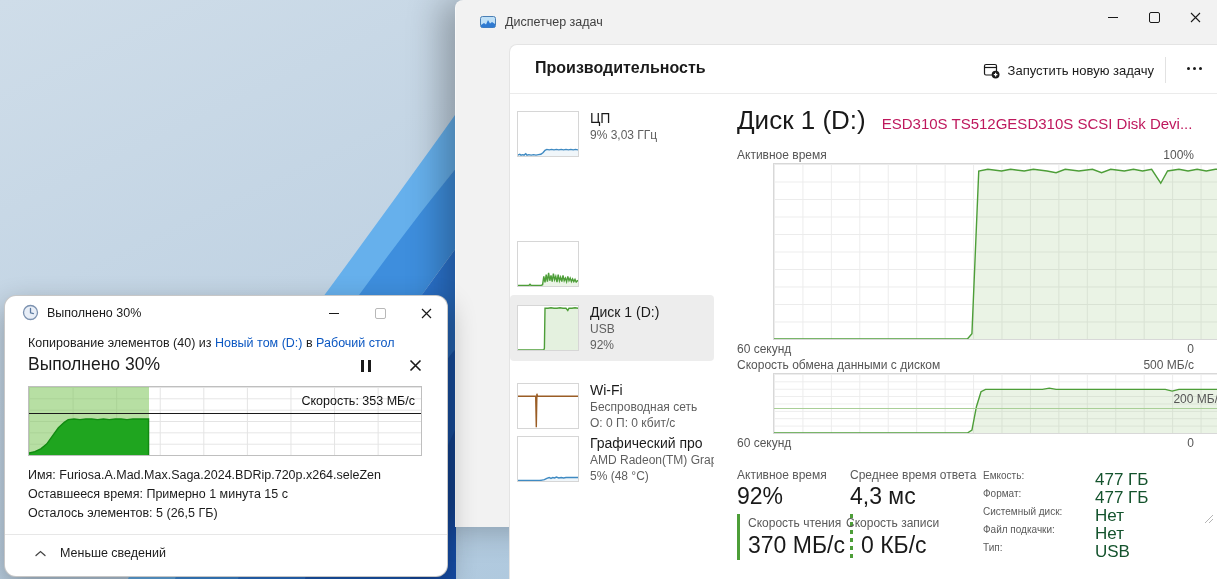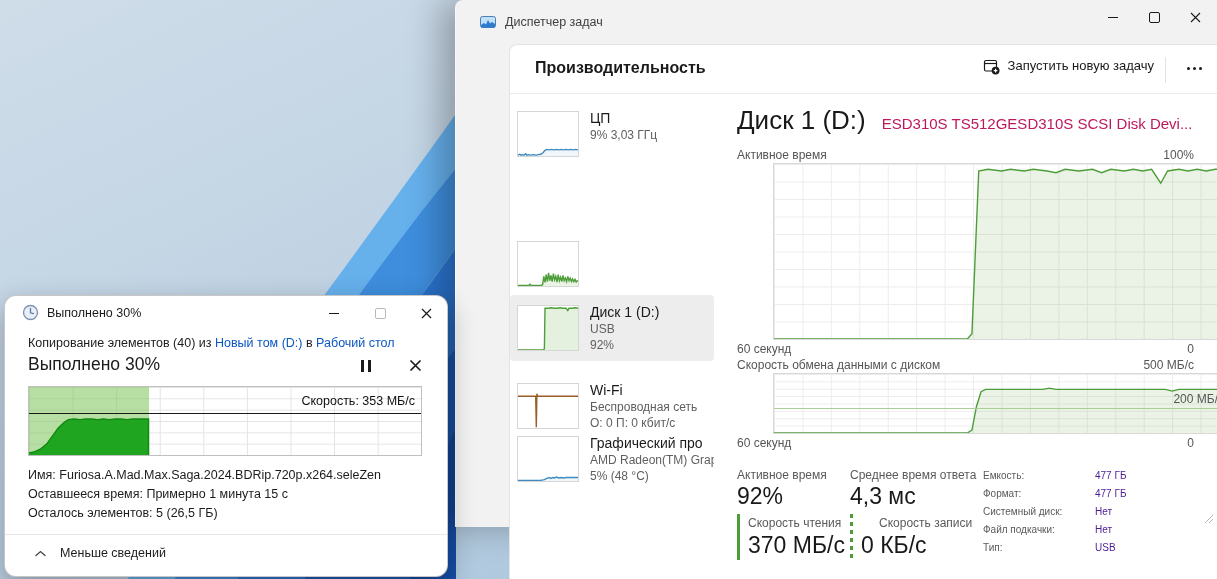--- a/index.html
+++ b/index.html
@@ -19,21 +19,21 @@
   
   .rail-ic{left:469px;width:22px;height:22px;display:flex;align-items:center;justify-content:center;}
   .rail-sel-bg{left:462px;top:128px;width:36px;height:36px;background:#ececec;border-radius:6px;}
   .rail-pill{left:456px;top:138px;width:3px;height:16px;border-radius:2px;background:#0067c0;}
   svg.ic{stroke:#3d3d3d;fill:none;stroke-width:1.3;stroke-linecap:round;stroke-linejoin:round;}
   
   #panel{left:53px;top:44px;width:708px;height:535px;background:#fff;
          border-top-left-radius:8px;border-top:1px solid #e4e4e4;border-left:1px solid #e4e4e4;}
   .panel-hd{left:0;top:0;right:0;height:48px;border-bottom:1px solid #ebebeb;}
   .panel-hd h1{position:absolute;left:25px;top:14px;margin:0;font-size:16px;font-weight:700;color:#1a1a1a;}
-  .runtask{right:64px;top:13px;height:24px;display:flex;gap:8px;font-size:13px;color:#1a1a1a;cursor:default;}
+  .runtask{right:64px;top:13px;height:24px;display:flex;align-items:center;gap:8px;font-size:13px;color:#1a1a1a;cursor:default;}
   .hd-div{right:52px;top:12px;width:1px;height:26px;background:#e2e2e2;}
   .dots{right:16px;top:22px;display:flex;gap:3px;}
   .dots i{width:3px;height:3px;border-radius:50%;background:#1a1a1a;display:block;}
   
   .perf-item{left:0;width:204px;height:64px;}
   .sel-row{left:0;top:250px;width:204px;height:66px;background:#ededed;border-radius:4px;}
   .thumb{position:absolute;left:7px;top:6px;width:62px;height:46px;background:#fff;border:1px solid #d6d6d6;box-sizing:border-box;}
   .pi-text{position:absolute;left:80px;top:4px;width:124px;overflow:hidden;}
   .pi-title{font-size:14px;color:#1b1b1b;line-height:18px;white-space:nowrap;}
   .pi-sub{font-size:12px;color:#5f5f5f;line-height:16px;white-space:nowrap;}
@@ -48,21 +48,21 @@
   .c1{background-size:6.25% 10%;}
   .c2{background-size:6.25% 12.5%;}
   .fillc{position:absolute;inset:0;}
   .ref-line{position:absolute;left:0;right:0;bottom:40%;height:1px;background:#a9cf97;}
   .ref-lab{position:absolute;right:5px;bottom:calc(40% + 3px);font-size:12px;color:#565656;}
   .stat-lab{font-size:12px;color:#5a5a5a;white-space:nowrap;}
   .stat-val{font-size:23px;font-weight:300;color:#191919;white-space:nowrap;}
   .bar-solid{width:3px;height:46px;background:#4d9e38;}
   .bar-dot{width:3px;height:46px;background:repeating-linear-gradient(to bottom,#4d9e38 0 4px,transparent 4px 8px);}
   .det-lab{font-size:10px;color:#5a5a5a;white-space:nowrap;}
-  .det-val{font-size:10px;color:#4c1d95;white-space:nowrap;}
+  .det-val{font-size:17px;color:#14532d;white-space:nowrap;}
   
   #dlg{left:4px;top:295px;width:444px;height:282px;background:#fff;border-radius:12px;
        border:1px solid rgba(0,0,0,.22);box-sizing:border-box;box-shadow:0 10px 28px rgba(0,0,0,.3);}
   .dlg-title{left:42px;top:10px;font-size:12.5px;color:#1b1b1b;}
   .dlg-btn{top:4px;width:30px;height:26px;display:flex;align-items:center;justify-content:center;}
   .dlg-line1{left:23px;top:40px;font-size:12.5px;color:#1c1c1c;white-space:nowrap;}
   .lnk{color:#0b57c2;cursor:pointer;}
   .dlg-h{left:23px;top:58px;font-size:17.5px;color:#1b1b1b;}
   .pausebars{left:356px;top:64px;display:flex;gap:4px;}
   .pausebars i{width:3px;height:12px;background:#1a1a1a;display:block;}
@@ -307,21 +307,21 @@
 
       <div class="abs stat-lab" style="left:0;top:423px;">Активное время</div>
       <div class="abs stat-val" style="left:0;top:438px;">92%</div>
       <div class="abs stat-lab" style="left:113px;top:423px;">Среднее время ответа</div>
       <div class="abs stat-val" style="left:113px;top:438px;">4,3 мс</div>
 
       <div class="abs bar-solid" style="left:0;top:469px;"></div>
       <div class="abs stat-lab" style="left:11px;top:471px;">Скорость чтения</div>
       <div class="abs stat-val" style="left:11px;top:487px;">370 МБ/с</div>
       <div class="abs bar-dot" style="left:113px;top:469px;"></div>
-      <div class="abs stat-lab" style="left:142px;top:471px;">Скорость записи</div>
+      <div class="abs stat-lab" style="left:109px;top:471px;">Скорость записи</div>
       <div class="abs stat-val" style="left:124px;top:487px;">0 КБ/с</div>
 
       <div class="abs det-lab" style="left:246px;top:425px;">Емкость:</div>
       <div class="abs det-val" style="left:358px;top:425px;">477 ГБ</div>
       <div class="abs det-lab" style="left:246px;top:443px;">Формат:</div>
       <div class="abs det-val" style="left:358px;top:443px;">477 ГБ</div>
       <div class="abs det-lab" style="left:246px;top:461px;">Системный диск:</div>
       <div class="abs det-val" style="left:358px;top:461px;">Нет</div>
       <div class="abs det-lab" style="left:246px;top:479px;">Файл подкачки:</div>
       <div class="abs det-val" style="left:358px;top:479px;">Нет</div>

